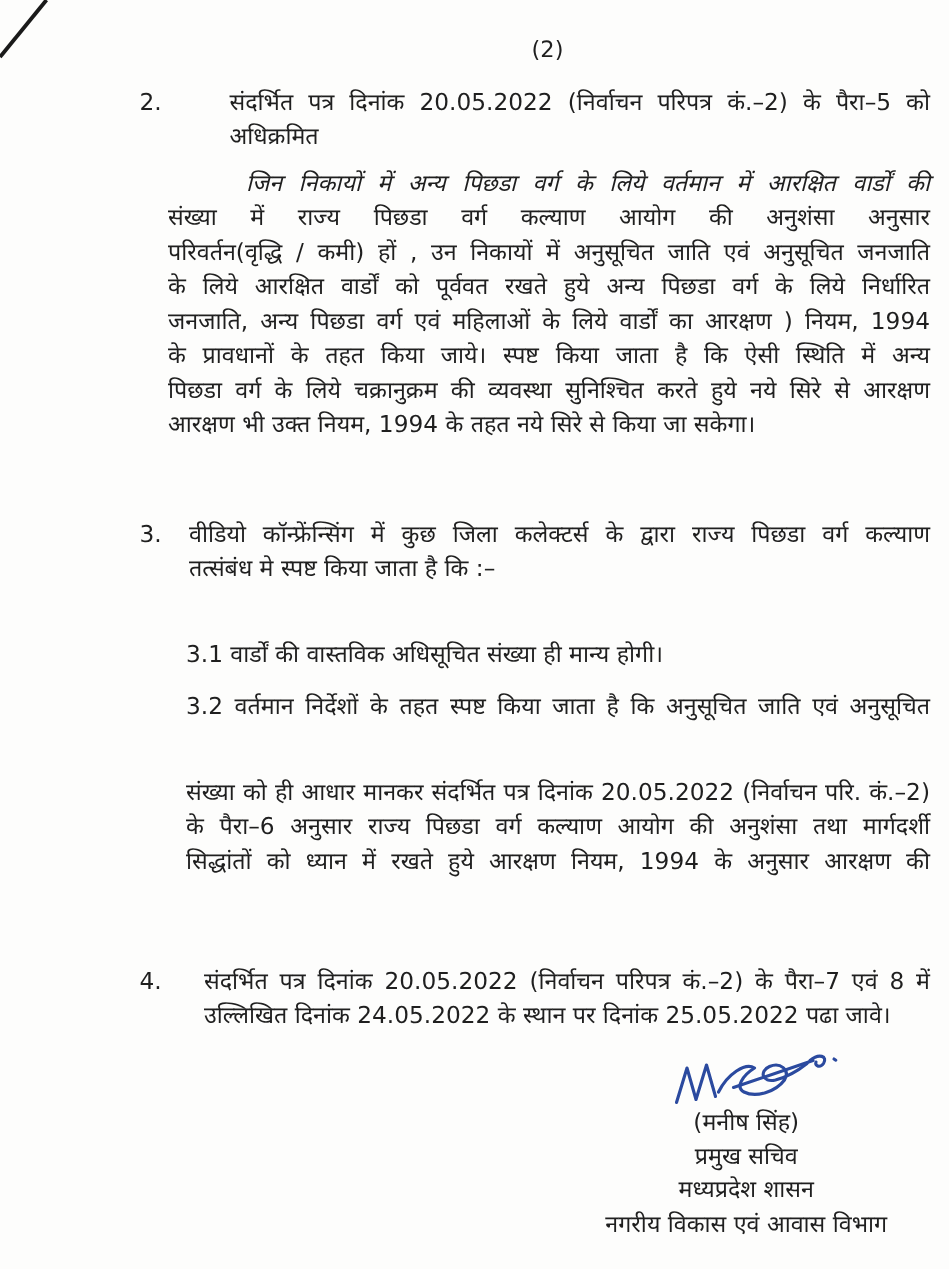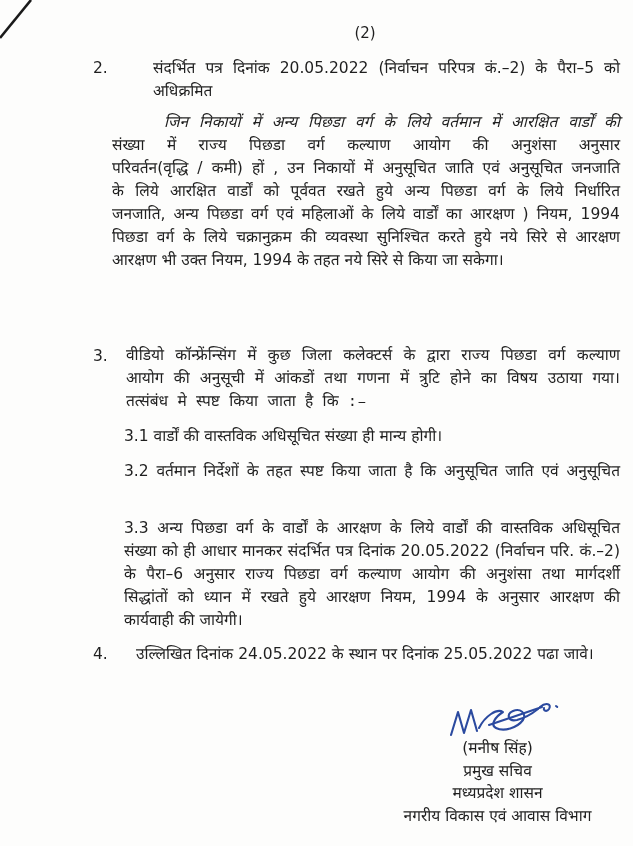--- a/index.html
+++ b/index.html
@@ -11,21 +11,21 @@
     color:#1f1f1f;
     font-size:15.5px;
     line-height:23px;
     overflow:hidden;
   }
   .abs{position:absolute;}
   .page-number{top:22px;left:265px;width:200px;text-align:center;font-size:15px;}
   .item{left:93px;width:527px;}
   .item .num{position:absolute;left:0;top:0;}
   .item .body{margin-left:60px;}
-  .item.i3 .body{margin-left:33px;font-family:Liberation Mono, monospace;}
+  .item.i3 .body{margin-left:33px;}
   .item.i4 .body{margin-left:43px;}
   .quote{left:112px;width:508px;}
   .quote .line:first-child{text-indent:52px;font-style:italic;}
   .subpara{left:124px;width:496px;}
   .line{min-height:23px;}
   .line.just{text-align:justify;text-align-last:justify;}
   .sig-block{left:350px;width:295px;top:737px;text-align:center;line-height:22.5px;font-size:15.5px;}
   .sig-scribble{left:445px;top:698px;width:120px;height:42px;}
   .corner-line{left:0;top:0;width:42px;height:46px;}
 </style>
@@ -46,50 +46,49 @@
         <div class="line just">संदर्भित पत्र दिनांक 20.05.2022 (निर्वाचन परिपत्र कं.–2) के पैरा–5 को अधिक्रमित</div>
       </div>
   </div>
 
   <div class="abs quote" style="top:111px">
       <div class="line just">जिन निकायों में अन्य पिछडा वर्ग के लिये वर्तमान में आरक्षित वार्डों की</div>
       <div class="line just">संख्या में राज्य पिछडा वर्ग कल्याण आयोग की अनुशंसा अनुसार</div>
       <div class="line just">परिवर्तन(वृद्धि / कमी) हों , उन निकायों में अनुसूचित जाति एवं अनुसूचित जनजाति</div>
       <div class="line just">के लिये आरक्षित वार्डों को पूर्ववत रखते हुये अन्य पिछडा वर्ग के लिये निर्धारित</div>
       <div class="line just">जनजाति, अन्य पिछडा वर्ग एवं महिलाओं के लिये वार्डों का आरक्षण ) नियम, 1994</div>
+      <div class="line just">के प्रावधानों के तहत किया जाये। स्पष्ट किया जाता है कि ऐसी स्थिति में अन्य</div>
       <div class="line just">पिछडा वर्ग के लिये चक्रानुक्रम की व्यवस्था सुनिश्चित करते हुये नये सिरे से आरक्षण</div>
       <div class="line">आरक्षण भी उक्त नियम, 1994 के तहत नये सिरे से किया जा सकेगा।</div>
     </div>
 
   <div class="abs item i3" style="top:345px">
     <span class="num">3.</span>
     <div class="body">
         <div class="line just">वीडियो कॉन्फ्रेंन्सिंग में कुछ जिला कलेक्टर्स के द्वारा राज्य पिछडा वर्ग कल्याण</div>
-        <div class="line just">आयोग की अनुसूची में आंकडों तथा गणना में त्रुटि होने का विषय उठाया गया।</div>
         <div class="line">तत्संबंध मे स्पष्ट किया जाता है कि :–</div>
       </div>
   </div>
 
   <div class="abs subpara" style="top:425px">
       <div class="line">3.1 वार्डों की वास्तविक अधिसूचित संख्या ही मान्य होगी।</div>
     </div>
   <div class="abs subpara" style="top:460px">
       <div class="line just">3.2 वर्तमान निर्देशों के तहत स्पष्ट किया जाता है कि अनुसूचित जाति एवं अनुसूचित</div>
     </div>
   <div class="abs subpara" style="top:517px">
-      <div class="line just">3.3 अन्य पिछडा वर्ग के वार्डों के आरक्षण के लिये वार्डों की वास्तविक अधिसूचित</div>
       <div class="line just">संख्या को ही आधार मानकर संदर्भित पत्र दिनांक 20.05.2022 (निर्वाचन परि. कं.–2)</div>
       <div class="line just">के पैरा–6 अनुसार राज्य पिछडा वर्ग कल्याण आयोग की अनुशंसा तथा मार्गदर्शी</div>
       <div class="line just">सिद्धांतों को ध्यान में रखते हुये आरक्षण नियम, 1994 के अनुसार आरक्षण की</div>
-      <div class="line">कार्यवाही की जायेगी।</div>
     </div>
 
   <div class="abs item i4" style="top:643px">
     <span class="num">4.</span>
     <div class="body">
+        <div class="line just">संदर्भित पत्र दिनांक 20.05.2022 (निर्वाचन परिपत्र कं.–2) के पैरा–7 एवं 8 में</div>
         <div class="line">उल्लिखित दिनांक 24.05.2022 के स्थान पर दिनांक 25.05.2022 पढा जावे।</div>
       </div>
   </div>
 
   <svg class="abs sig-scribble" viewBox="0 0 120 42">
     <g fill="none" stroke-width="2.1" stroke-linecap="round" stroke-linejoin="round" stroke="#2b4a9f">
       <path d="M6 37 L13 14 L19 35 L26 12 L32 33"></path>
       <path d="M34 30 C40 18 52 10 58 14 C50 19 45 27 51 30 C59 34 72 30 78 22 C82 15 75 10 68 13 C61 16 63 24 72 22 C80 20 88 15 93 11"></path>
       <path d="M44 27 L97 9"></path>
       <path d="M95 9 C101 4 107 6 104 11 C102 14 98 13 99 10"></path>

